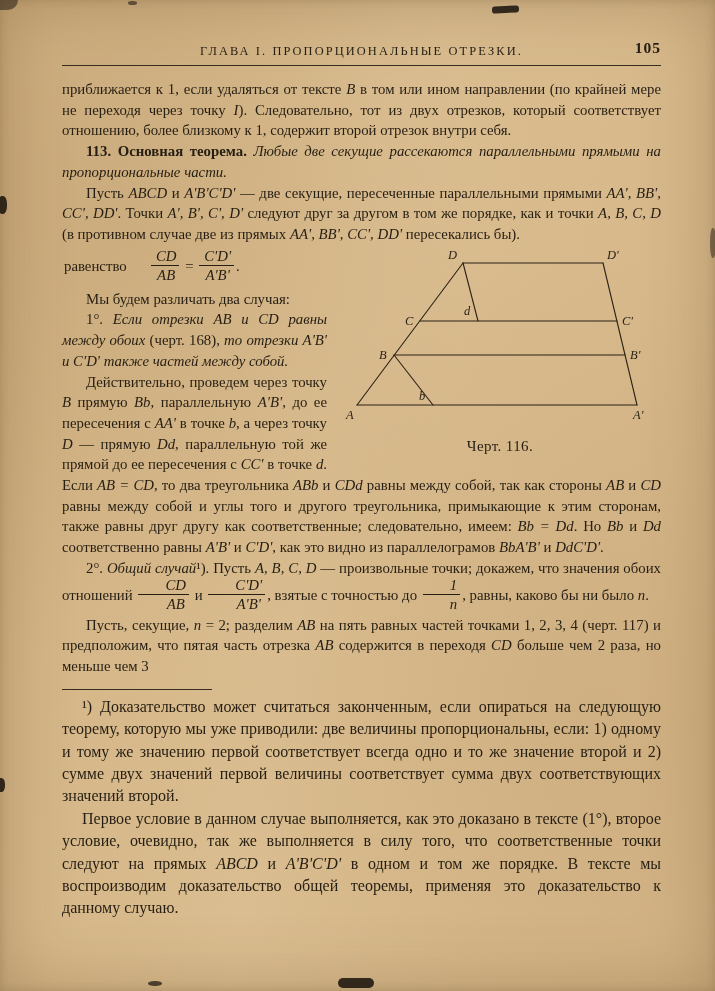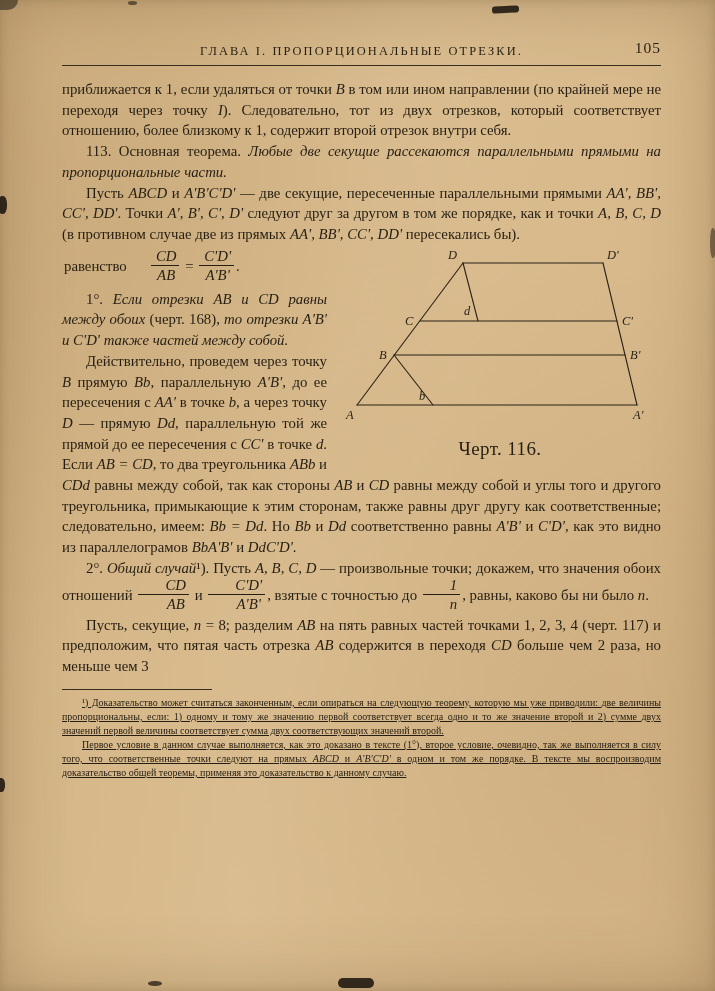--- a/index.html
+++ b/index.html
@@ -11,40 +11,40 @@
     background:
       radial-gradient(ellipse at 18% 22%, rgba(125,85,35,0.10), transparent 42%),
       radial-gradient(ellipse at 82% 72%, rgba(125,85,35,0.09), transparent 46%),
       linear-gradient(100deg,#d1b283 0%,#dabd90 45%,#d5b688 100%);
     box-shadow: inset 0 0 70px rgba(92,62,25,.30), inset 0 0 10px rgba(70,45,15,.18);
   }
   .content { position:absolute; left:62px; right:54px; top:42px; }
 
   .pagehead { position:relative; text-align:center; border-bottom:1.4px solid #372c1d; padding-bottom:6px; margin-bottom:13px; }
   .head-title { display:inline-block; font-size:12.4px; letter-spacing:2.1px; }
-  .head-num  { position:absolute; right:0; top:-3px; font-size:15.5px; letter-spacing:1px; }
+  .head-num  { position:absolute; right:0; top:-3px; font-size:15.5px; letter-spacing:1px;font-weight:bold; }
 
   .para { margin:0; text-align:justify; line-height:1.4; }
   .para.ind { text-indent:24px; }
   .para.noind { text-indent:0; }
   .para.eq { text-indent:2px; margin:5px 0 3px; }
   .it { font-style:italic; }
-  .bd { font-weight:normal; }
+  .bd { font-weight:bold; }
 
   .frac { display:inline-block; vertical-align:middle; text-align:center;
           font-style:italic; line-height:1.12; padding:0 2px; position:relative; top:-2px; }
   .frac .num { display:block; border-bottom:1px solid #261e12; padding:0 3px 1px; }
   .frac .den { display:block; padding:1px 3px 0; }
 
   .fig { float:right; width:322px; margin:2px 0 6px 12px; text-align:center; }
   .fig svg { display:block; margin:0 auto; }
-  .figcap { margin-top:13px; font-size:19px; letter-spacing:.4px; }
+  .figcap { margin-top:13px; font-size:15px; letter-spacing:.4px; }
   .svg-lbl text { font-family:"Liberation Serif","DejaVu Serif",serif; font-style:italic; font-size:12.5px; }
 
-  .footnote { clear:both; margin-top:12px; font-size:10px; line-height:1.32;text-decoration:underline; }
+  .footnote { clear:both; margin-top:12px; font-size:16px; line-height:1.32; }
   .fn-rule { width:150px; border-top:1px solid #372c1d; margin-bottom:6px; }
   .footnote .para.ind { text-indent:20px; }
 
   .artifact { position:absolute; background:#17110a; opacity:.85; border-radius:45%; }
   .a1 { left:492px; top:6px;  width:27px; height:7px;  border-radius:3px; transform:rotate(-3deg); }
   .a2 { left:-2px;  top:196px; width:9px;  height:18px; }
   .a3 { left:-3px;  top:778px; width:8px;  height:14px; }
   .a4 { left:338px; top:978px; width:36px; height:10px; border-radius:5px; }
   .a5 { left:148px; top:981px; width:14px; height:5px;  opacity:.7; }
   .a6 { left:710px; top:228px; width:6px;  height:30px; opacity:.45; }
@@ -68,21 +68,21 @@
   <div class="content">
 
     <header class="pagehead">
       <div class="head-title">ГЛАВА I. ПРОПОРЦИОНАЛЬНЫЕ ОТРЕЗКИ.</div>
       <div class="head-num">105</div>
     </header>
 
     <div class="text-block">
 
       <div>
-          <p class="para noind"><span>приближается к 1, если удаляться от точки </span><span class="it">B</span><span> в том или ином направлении (по крайней мере не переходя через точку </span><span class="it">I</span><span>). Следовательно, тот из двух отрезков, который соответствует отношению, более близкому к 1, содержит второй отрезок внутри себя.</span></p>
+          <p class="para noind"><span>приближается к 1, если удаляться от тексте </span><span class="it">B</span><span> в том или ином направлении (по крайней мере не переходя через точку </span><span class="it">I</span><span>). Следовательно, тот из двух отрезков, который соответствует отношению, более близкому к 1, содержит второй отрезок внутри себя.</span></p>
           <p class="para ind"><span class="bd">113. Основная теорема.</span><span class="it"> Любые две секущие рассекаются параллельными прямыми на пропорциональные части.</span></p>
           <p class="para ind"><span>Пусть </span><span class="it">ABCD</span><span> и </span><span class="it">A'B'C'D'</span><span> — две секущие, пересеченные параллельными прямыми </span><span class="it">AA', BB', CC', DD'</span><span>. Точки </span><span class="it">A', B', C', D'</span><span> следуют друг за другом в том же порядке, как и точки </span><span class="it">A, B, C, D</span><span> (в противном случае две из прямых </span><span class="it">AA', BB', CC', DD'</span><span> пересекались бы).</span></p>
         </div>
 
       <figure class="fig" style="margin-block:0;">
         <svg width="310" height="180" viewBox="0 0 310 180">
           <g stroke="#2b2216" stroke-width="1.1" fill="none" stroke-linecap="round">
             <line x1="12" y1="160" x2="118" y2="18"></line>
             <line x1="292" y1="160" x2="258" y2="18"></line>
             <line x1="12" y1="160" x2="292" y2="160"></line>
@@ -103,24 +103,25 @@
             <text x="262" y="14">D'</text>
             <text x="74" y="155">b</text>
             <text x="119" y="70">d</text>
           </g>
         </svg>
         <figcaption class="figcap">Черт. 116.</figcaption>
       </figure>
 
       <div>
           <p class="para eq"><span>равенство&nbsp;&nbsp;&nbsp;&nbsp;&nbsp;&nbsp;</span><span class="frac"><span class="num">CD</span><span class="den">AB</span></span><span>&nbsp;=&nbsp;</span><span class="frac"><span class="num">C'D'</span><span class="den">A'B'</span></span><span>.</span></p>
+          <p class="para ind"><span>Мы будем различать два случая:</span></p>
           <p class="para ind"><span>1°. </span><span class="it">Если отрезки AB и CD равны между обоих</span><span> (черт. 168), </span><span class="it">то отрезки A'B' и C'D' также частей между собой.</span></p>
           <p class="para ind"><span>Действительно, проведем через точку </span><span class="it">B</span><span> прямую </span><span class="it">Bb</span><span>, параллельную </span><span class="it">A'B'</span><span>, до ее пересечения с </span><span class="it">AA'</span><span> в точке </span><span class="it">b</span><span>, а через точку </span><span class="it">D</span><span> — прямую </span><span class="it">Dd</span><span>, параллельную той же прямой до ее пересечения с </span><span class="it">CC'</span><span> в точке </span><span class="it">d</span><span>. Если </span><span class="it">AB = CD</span><span>, то два треугольника </span><span class="it">ABb</span><span> и </span><span class="it">CDd</span><span> равны между собой, так как стороны </span><span class="it">AB</span><span> и </span><span class="it">CD</span><span> равны между собой и углы того и другого треугольника, примыкающие к этим сторонам, также равны друг другу как соответственные; следовательно, имеем: </span><span class="it">Bb = Dd</span><span>. Но </span><span class="it">Bb</span><span> и </span><span class="it">Dd</span><span> соответственно равны </span><span class="it">A'B'</span><span> и </span><span class="it">C'D'</span><span>, как это видно из параллелограмов </span><span class="it">BbA'B'</span><span> и </span><span class="it">DdC'D'</span><span>.</span></p>
           <p class="para ind"><span>2°. </span><span class="it">Общий случай</span><span>¹). Пусть </span><span class="it">A, B, C, D</span><span> — произвольные точки; докажем, что значения обоих отношений </span><span class="frac"><span class="num">CD</span><span class="den">AB</span></span><span> и </span><span class="frac"><span class="num">C'D'</span><span class="den">A'B'</span></span><span>, взятые с точностью до </span><span class="frac"><span class="num">1</span><span class="den">n</span></span><span>, равны, каково бы ни было </span><span class="it">n</span><span>.</span></p>
-          <p class="para ind"><span>Пусть, секущие, </span><span class="it">n</span><span> = 8; разделим </span><span class="it">AB</span><span> на пять равных частей точками 1, 2, 3, 4 (черт. 117) и предположим, что пятая часть отрезка </span><span class="it">AB</span><span> содержится в переходя </span><span class="it">CD</span><span> больше чем 2 раза, но меньше чем 3</span></p>
+          <p class="para ind"><span>Пусть, секущие, </span><span class="it">n</span><span> = 2; разделим </span><span class="it">AB</span><span> на пять равных частей точками 1, 2, 3, 4 (черт. 117) и предположим, что пятая часть отрезка </span><span class="it">AB</span><span> содержится в переходя </span><span class="it">CD</span><span> больше чем 2 раза, но меньше чем 3</span></p>
         </div>
 
     </div>
 
     <div class="footnote">
       <div class="fn-rule"></div>
       <div>
           <p class="para ind"><span>¹) Доказательство может считаться законченным, если опираться на следующую теорему, которую мы уже приводили: две величины пропорциональны, если: 1) одному и тому же значению первой соответствует всегда одно и то же значение второй и 2) сумме двух значений первой величины соответствует сумма двух соответствующих значений второй.</span></p>
           <p class="para ind"><span>Первое условие в данном случае выполняется, как это доказано в тексте (1°), второе условие, очевидно, так же выполняется в силу того, что соответственные точки следуют на прямых </span><span class="it">ABCD</span><span> и </span><span class="it">A'B'C'D'</span><span> в одном и том же порядке. В тексте мы воспроизводим доказательство общей теоремы, применяя это доказательство к данному случаю.</span></p>
         </div>

